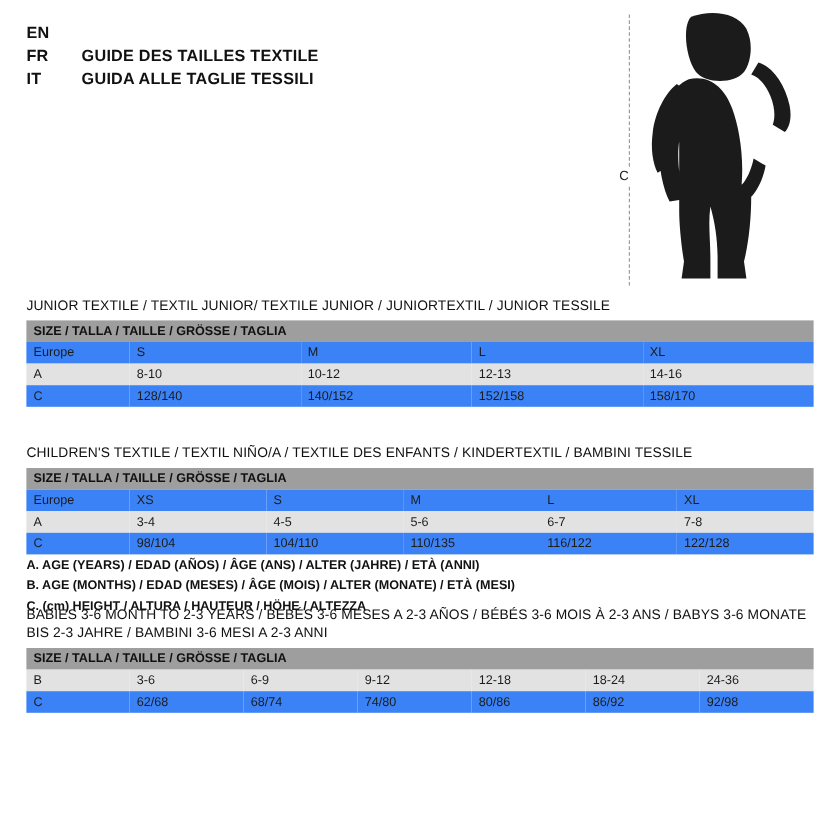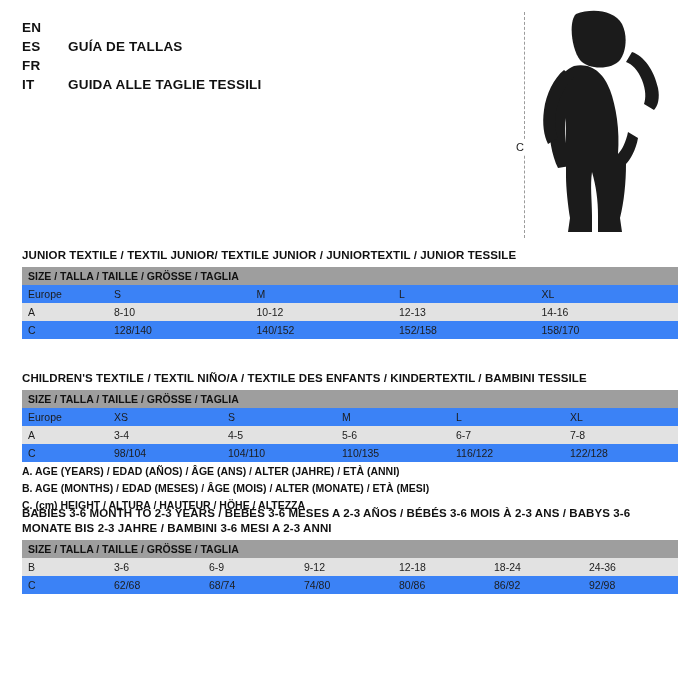--- a/index.html
+++ b/index.html
@@ -77,21 +77,21 @@
   }
 
   
   .section {
     position: absolute;
     left: 22px;
     width: 656px;
   }
   .section-title {
     font-size: 11.5px;
-    font-weight: bold;
+    font-weight: normal;
     color: #111;
     letter-spacing: 0.1px;
     line-height: 15px;
     margin-bottom: 4px;
   }
   table {
     border-collapse: collapse;
     width: 100%;
     table-layout: fixed;
   }
@@ -138,25 +138,22 @@
 </head>
 <body>
 
 <div class="page">
 
   <div class="lang-block">
     <div class="lang-row">
       <div class="lang-code">EN</div>
     </div>
     <div class="lang-row">
-      <div class="lang-code">ES</div>
-      <div class="lang-title">GUÍA DE TALLAS</div>
-    </div>
-    <div class="lang-row">
       <div class="lang-code">FR</div>
+      <div class="lang-title">GUIDE DES TAILLES TEXTILE</div>
     </div>
     <div class="lang-row">
       <div class="lang-code">IT</div>
       <div class="lang-title">GUIDA ALLE TAGLIE TESSILI</div>
     </div>
   </div>
 
   <div class="figure-wrap">
     <div class="dashline"></div>
     <div class="c-label">C</div>

